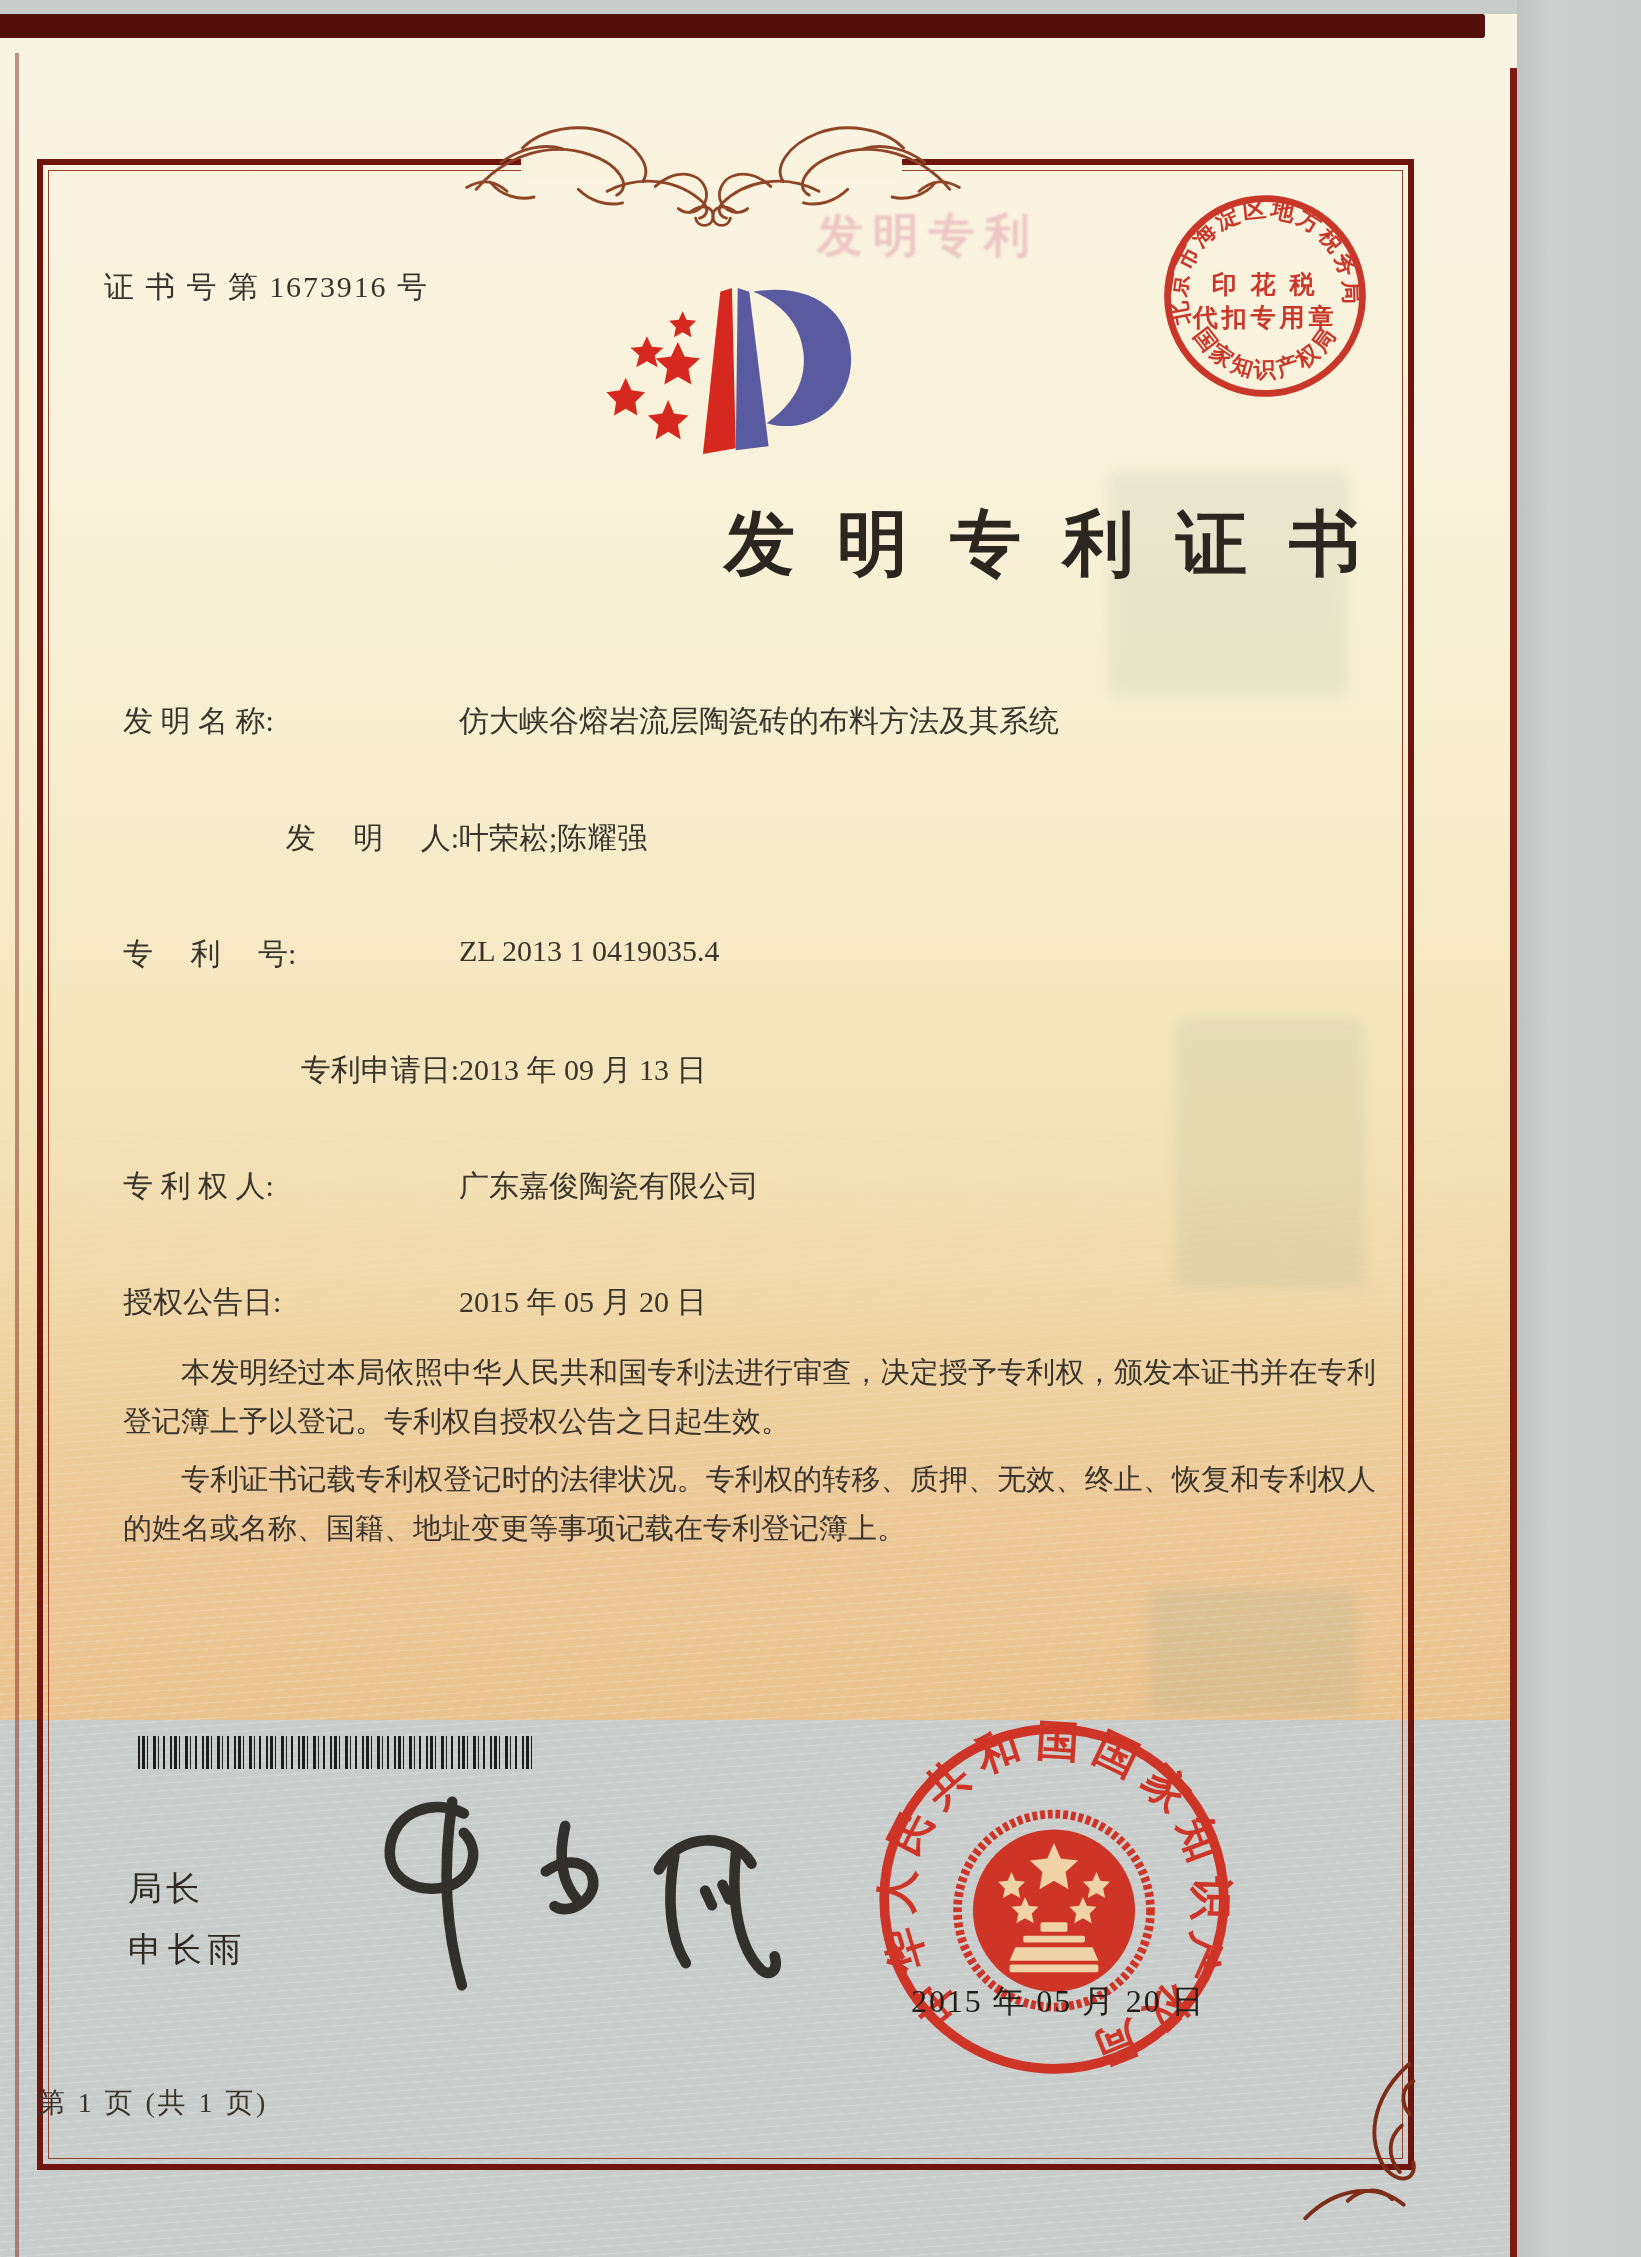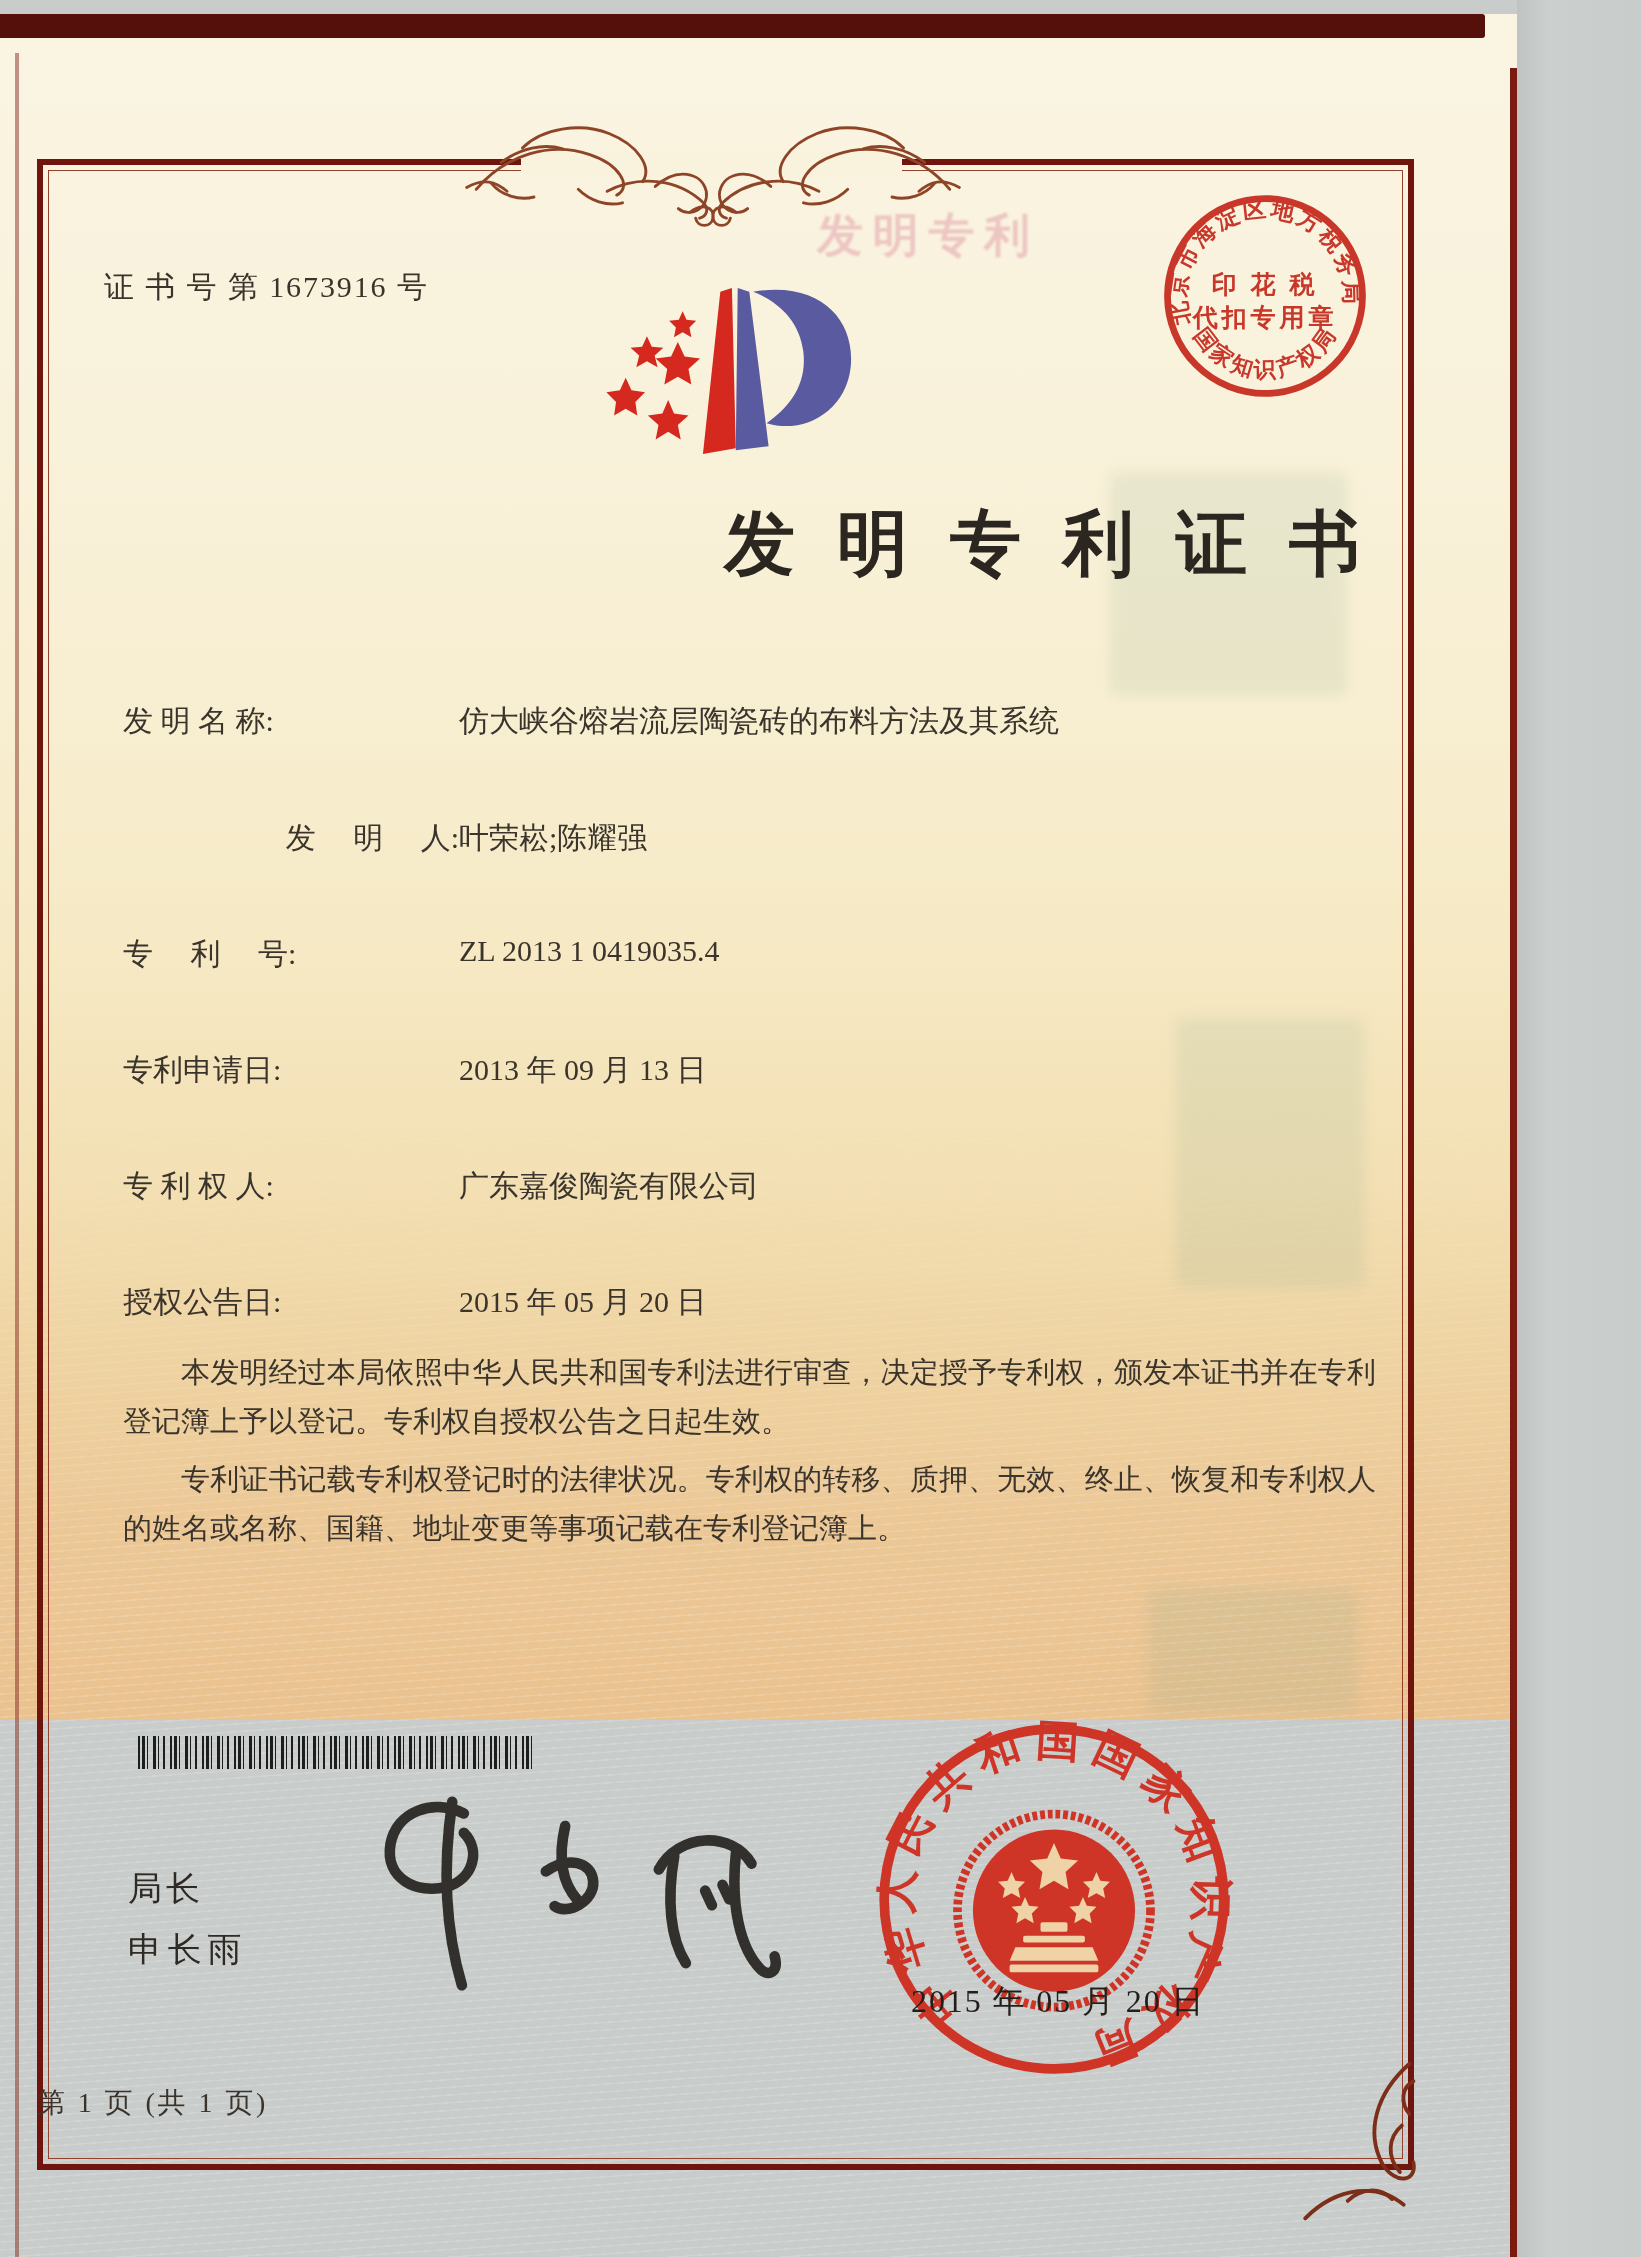--- a/index.html
+++ b/index.html
@@ -152,21 +152,21 @@
     <span class="fvalue">仿大峡谷熔岩流层陶瓷砖的布料方法及其系统</span>
   </div>
   <div class="abs field" style="top:804px;text-align:right;">
     <span class="flabel">发　 明　 人:</span>
     <span class="fvalue">叶荣崧;陈耀强</span>
   </div>
   <div class="abs field" style="top:920px;">
     <span class="flabel">专　 利　 号:</span>
     <span class="fvalue">ZL 2013 1 0419035.4</span>
   </div>
-  <div class="abs field" style="top:1036px;">
+  <div class="abs field" style="top:1036px;text-align:right;">
     <span class="flabel">专利申请日:</span>
     <span class="fvalue">2013 年 09 月 13 日</span>
   </div>
   <div class="abs field" style="top:1152px;">
     <span class="flabel">专 利 权 人:</span>
     <span class="fvalue">广东嘉俊陶瓷有限公司</span>
   </div>
   <div class="abs field" style="top:1268px;">
     <span class="flabel">授权公告日:</span>
     <span class="fvalue">2015 年 05 月 20 日</span>

